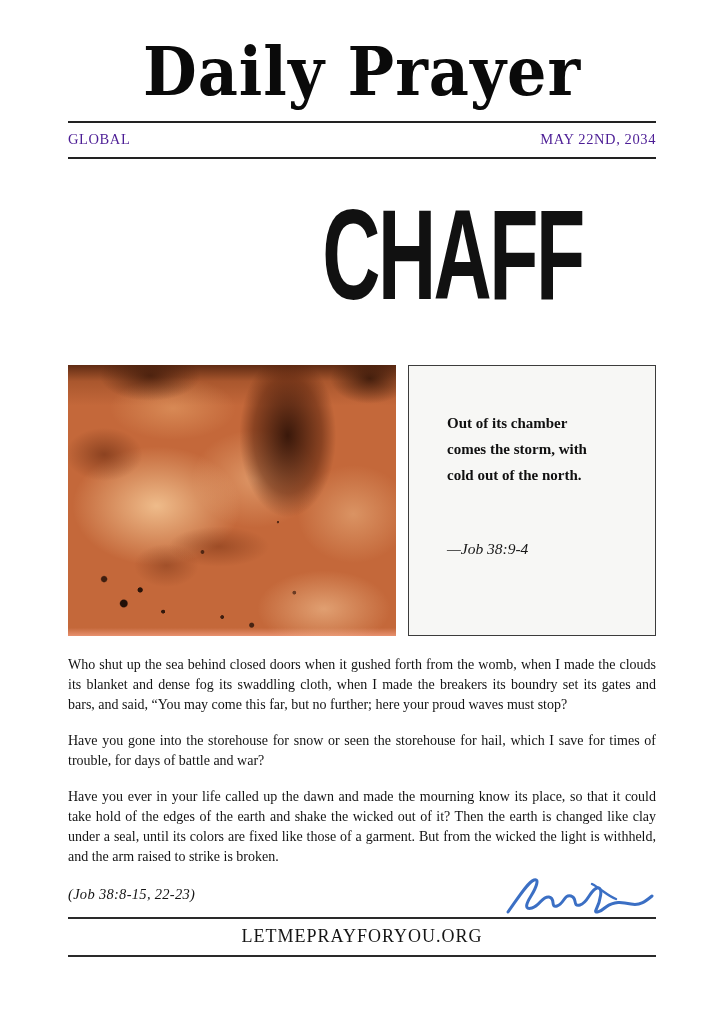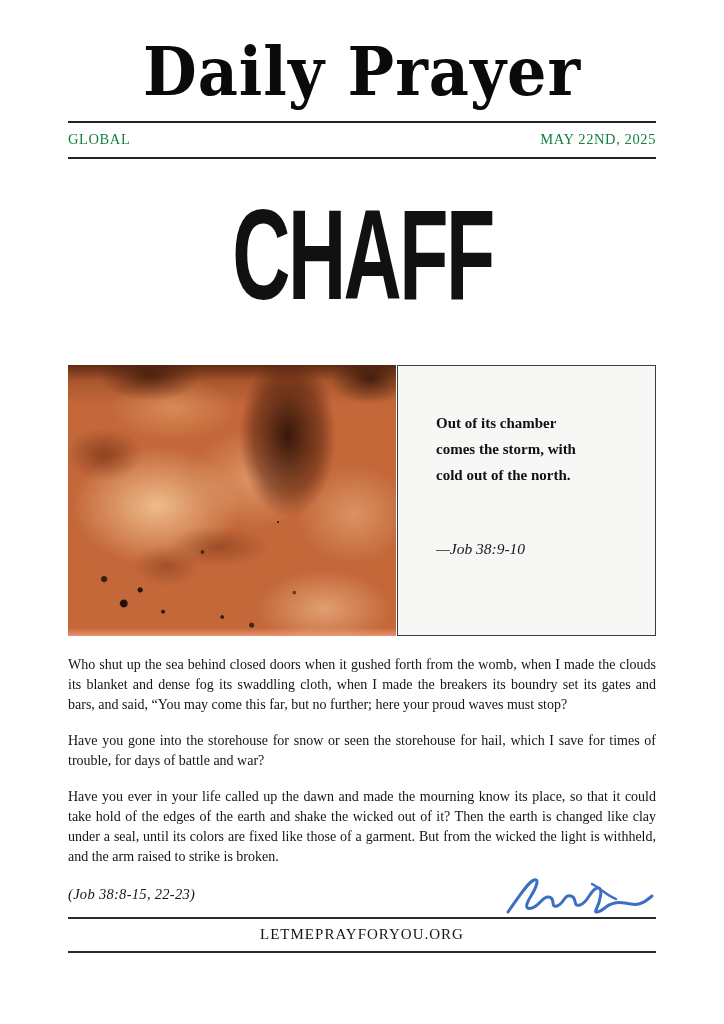--- a/index.html
+++ b/index.html
@@ -28,47 +28,47 @@
   }
 
   .rule { border: none; border-top: 2px solid #222; }
   .rule-thin { border: none; border-top: 2px solid #2a2a2a; }
 
   .meta-row {
     display: flex; justify-content: space-between; align-items: center;
     padding: 8px 0 9px 0;
     font-size: 14.5px;
     letter-spacing: 0.6px;
-    color: #15803d;
+    color: #4c1d95;
   }
   .masthead-rule { margin-top: 13px; }
 
   
   .article-title-wrap {
     margin-top: 44px;
     height: 104px;
-    display: flex; align-items: center; justify-content: center;
+    display: flex; align-items: center; justify-content: flex-end;
   }
   .article-title {
     font-family: "Liberation Sans", sans-serif;
     font-weight: 700;
     font-size: 126px;
     letter-spacing: -4px;
     line-height: 1;
     color: #111;
     transform: scaleX(0.64) scaleY(1.02);
     transform-origin: center center;
     white-space: nowrap;
   }
 
   
   .media-row {
     margin-top: 58px;
     display: flex;
-    gap: 1px;
+    gap: 12px;
     height: 271px;
   }
   .texture-image {
     width: 328px; height: 271px;
     flex: 0 0 328px;
     background-color: #c4683a;
     background-image:
       
       radial-gradient(circle 6px at 17% 88%, rgba(20,8,3,0.92) 0 55%, transparent 75%),
       radial-gradient(circle 4px at 22% 83%, rgba(25,10,4,0.9) 0 55%, transparent 75%),
@@ -142,50 +142,50 @@
     letter-spacing: 0.3px;
     color: #141414;
   }
   .signature-svg { display: block; }
 
   
   .footer { margin-top: 2px; }
   .footer-inner {
     text-align: center;
     padding: 7px 0 8px 0;
-    font-size: 15px;
+    font-size: 18px;
     letter-spacing: 1px;
     color: #151515;
   }
 </style>
 </head>
 <body>
 
 <div class="page">
 
   <h1 class="masthead">Daily Prayer</h1>
   <hr class="rule masthead-rule">
   <div class="meta-row">
     <span>GLOBAL</span>
-    <span>MAY 22ND, 2025</span>
+    <span>MAY 22ND, 2034</span>
   </div>
   <hr class="rule">
 
   <div class="article-title-wrap">
     <div class="article-title">CHAFF</div>
   </div>
 
   <div class="media-row">
     <div class="texture-image"></div>
     <div class="quote-box">
       <div class="quote-text">Out of its chamber
 comes the storm, with
 cold out of the north.</div>
       <div class="quote-gap"></div>
-      <div class="quote-attribution">—Job 38:9-10</div>
+      <div class="quote-attribution">—Job 38:9-4</div>
     </div>
   </div>
 
   <div class="body-copy">
     <p>Who shut up the sea behind closed doors when it gushed forth from the womb, when I made the clouds its blanket and dense fog its swaddling cloth, when I made the breakers its boundry set its gates and bars, and said, “You may come this far, but no further; here your proud waves must stop?</p>
     <p>Have you gone into the storehouse for snow or seen the storehouse for hail, which I save for times of trouble, for days of battle and war?</p>
     <p>Have you ever in your life called up the dawn and made the mourning know its place, so that it could take hold of the edges of the earth and shake the wicked out of it? Then the earth is changed like clay under a seal, until its colors are fixed like those of a garment. But from the wicked the light is withheld, and the arm raised to strike is broken.</p>
   </div>
 
   <div class="citation-row">

